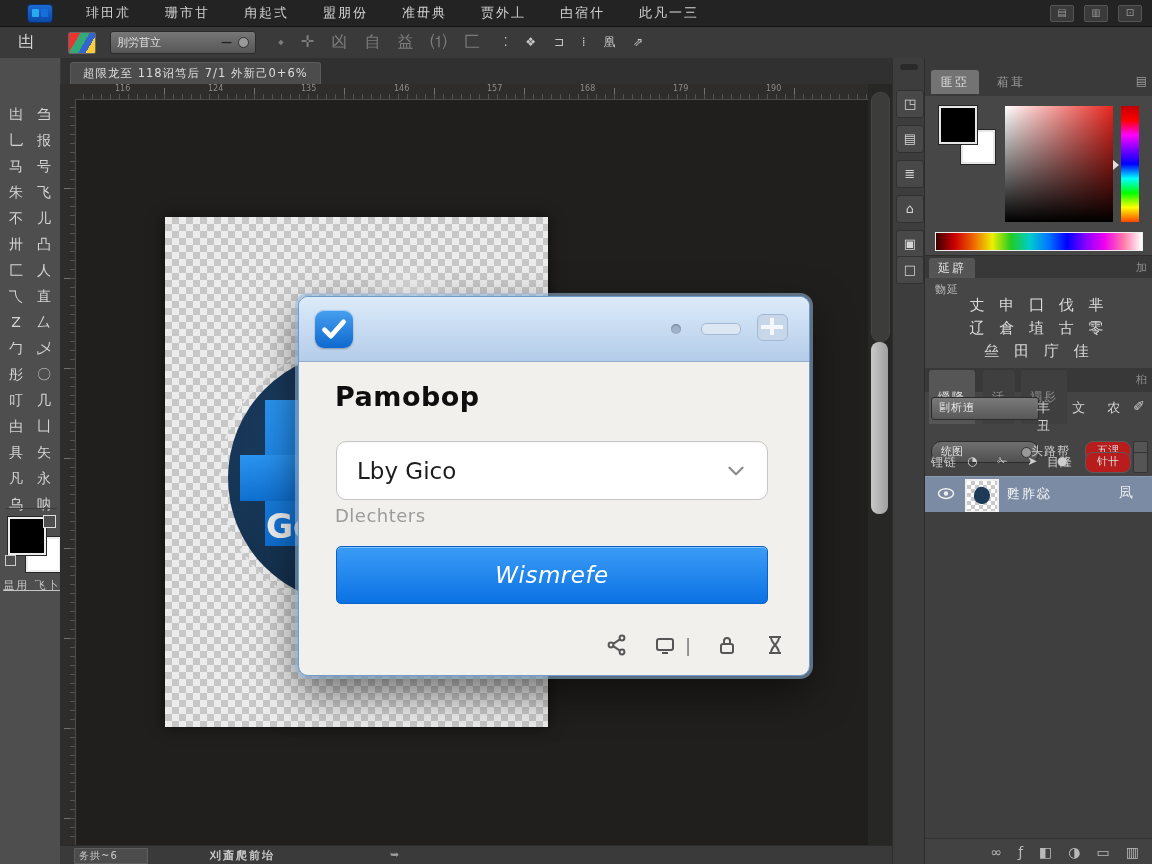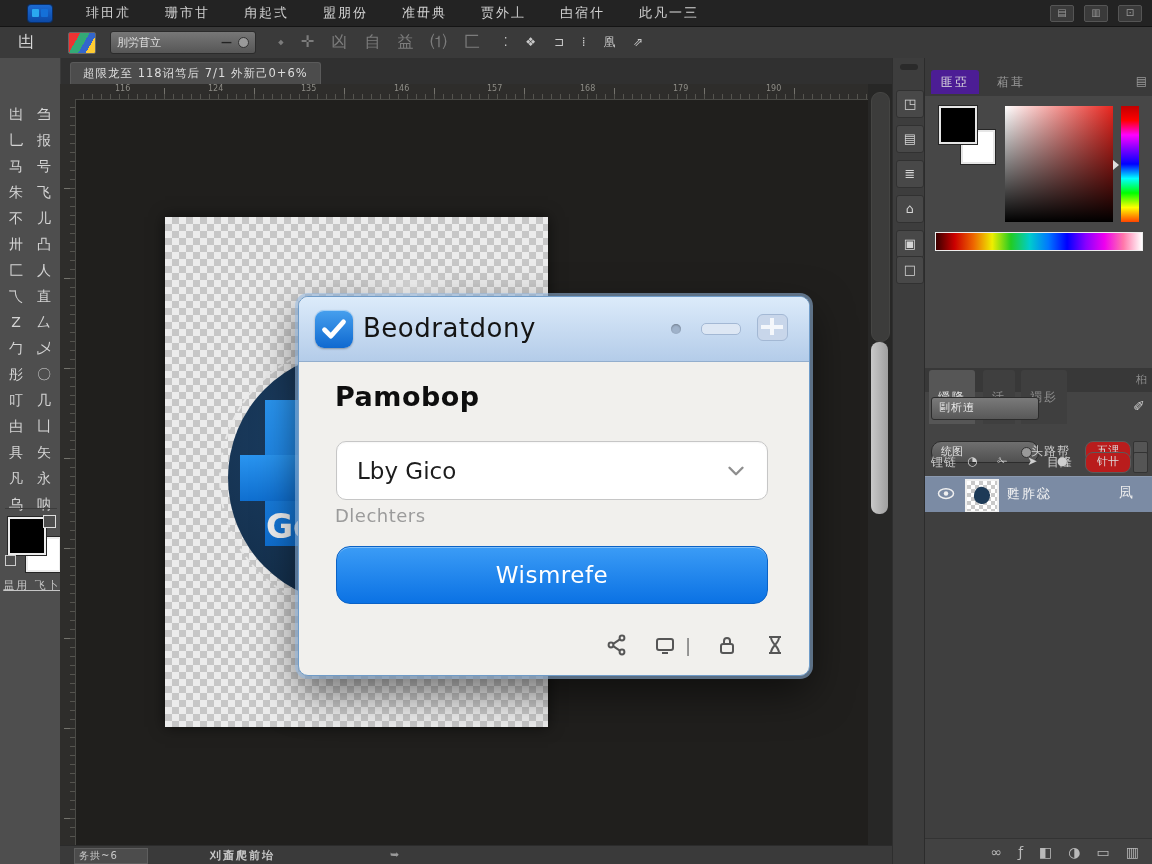--- a/index.html
+++ b/index.html
@@ -94,41 +94,41 @@
   .wmin{position:absolute;left:402px;top:26px;width:38px;height:10px;border-radius:5px;background:#dde7f4;border:1px solid #a3b8d4;}
   .wmax{position:absolute;left:458px;top:17px;width:29px;height:25px;border-radius:6px;background:#c8d6ea;border:1px solid #a3b8d4;}
   .wmax i{position:absolute;background:#f4f7fb;}
   .wmax .v{left:12px;top:3px;width:4px;height:17px;} .wmax .h{left:3px;top:10px;width:22px;height:4px;}
   .dheading{position:absolute;left:36px;top:84px;font-size:27px;font-weight:bold;color:#0e0e0e;letter-spacing:.5px;}
   .dselect{position:absolute;left:37px;top:144px;width:430px;height:57px;background:#fff;border:1.5px solid #c6c6c6;
            border-radius:10px;display:flex;align-items:center;box-shadow:inset 0 1px 2px rgba(0,0,0,.04);}
   .dselect .val{margin-left:20px;font-size:23px;color:#1c1c1c;}
   .dselect svg{position:absolute;right:18px;top:16px;}
   .dhelper{position:absolute;left:36px;top:208px;font-size:18px;color:#9b9b9b;letter-spacing:.5px;}
-  .dbutton{position:absolute;left:37px;top:249px;width:430px;height:56px;border-radius:14px;
+  .dbutton{position:absolute;left:37px;top:249px;width:430px;height:56px;border-radius:5px;
            background:linear-gradient(#3b9cf6,#0b72e4);border:1px solid #0a62c6;
            box-shadow:inset 0 1px 0 rgba(255,255,255,.35);display:flex;align-items:center;justify-content:center;
-           color:#fff;font-size:23px;letter-spacing:.5px;cursor:pointer;}
+           color:#fff;font-size:23px;letter-spacing:.5px;cursor:pointer;font-style:italic;}
   .dfooter{position:absolute;right:22px;top:336px;display:flex;align-items:center;gap:24px;color:#565656;}
   .dfooter .sep{font-size:18px;color:#7a7a7a;margin-left:-16px;}
 
   
   .vscroll{left:868px;top:84px;width:24px;height:761px;background:#272726;}
   .vtube{position:absolute;left:3px;top:8px;width:17px;height:248px;background:#3c3c3b;border-radius:9px;border:1px solid #454543;}
   .vthumb{position:absolute;left:3px;top:258px;width:17px;height:172px;border-radius:8px;
           background:linear-gradient(to right,#c9c9c9,#9f9f9f);}
   .pstrip{left:892px;top:58px;width:32px;height:806px;background:#3d3d3d;border-left:1px solid #2e2e2e;}
   .pshandle{position:absolute;left:7px;top:6px;width:18px;height:6px;border-radius:3px;background:#2a2a2a;}
   .psbtn{position:absolute;left:3px;width:26px;height:26px;background:#484848;border:1px solid #31313. ;
          border:1px solid #313131;border-radius:3px;color:#d5d5d5;font-size:13px;text-align:center;line-height:25px;cursor:pointer;}
 
   .rightcol{left:924px;top:58px;width:228px;height:806px;background:#474747;border-left:1px solid #2c2c2c;}
   .ptabs{position:absolute;left:0;top:0;width:100%;height:38px;background:#3a3a3a;}
   .ptab{position:absolute;top:12px;height:24px;line-height:24px;padding:0 10px;font-size:12px;color:#e0e0e0;
-        background:#4c1d95;border-radius:3px 3px 0 0;letter-spacing:2px;cursor:pointer;}
+        background:#737373;border-radius:3px 3px 0 0;letter-spacing:2px;cursor:pointer;}
   .ptab.off{background:transparent;color:#9a9a9a;}
   .ptabicon{position:absolute;right:6px;top:16px;color:#9a9a9a;font-size:12px;}
   .csw-f{position:absolute;left:14px;top:48px;width:34px;height:34px;background:#000;border:2px solid #e6e6e6;box-shadow:0 0 0 1px #262626;}
   .csw-b{position:absolute;left:36px;top:72px;width:30px;height:30px;background:#fff;border:2px solid #e6e6e6;box-shadow:0 0 0 1px #262626;}
   .gradsq{position:absolute;left:80px;top:48px;width:108px;height:116px;
           background:linear-gradient(to bottom,rgba(0,0,0,0),#000),linear-gradient(to right,#fff,#e8261f);}
   .huebar{position:absolute;left:196px;top:48px;width:18px;height:116px;
           background:linear-gradient(to bottom,#c00000,#f00,#f0f,#7a00ff,#00f,#0ff,#0f0,#ff0,#f40);}
   .huearrow{position:absolute;left:188px;top:102px;width:0;height:0;border-top:5px solid transparent;
             border-bottom:5px solid transparent;border-left:6px solid #ddd;}
@@ -295,21 +295,20 @@
       </div>
     </div>
 
     <div class="abs dialog">
       <div class="dtitle">
         <div class="dcheck">
           <svg width="38" height="38" viewBox="0 0 24 24">
             <polyline points="6,12.5 10,16.5 18,7.5" fill="none" stroke="#fff" stroke-width="3" stroke-linecap="round" stroke-linejoin="round"></polyline>
           </svg>
         </div>
-        <span class="dtitletext">Beodratdony</span>
         <span class="wdot"></span>
         <span class="wmin"></span>
         <span class="wmax">
             <i class="v"></i>
             <i class="h"></i>
           </span>
       </div>
       <div class="dheading">Pamobop</div>
       <div class="dselect">
         <span class="val">Lby Gico</span>
@@ -369,30 +368,41 @@
       <span class="ptab off" style="left:62px">葙茸</span>
       <span class="ptabicon">▤</span>
     </div>
     <span class="csw-b"></span>
     <span class="csw-f"></span>
     <div class="gradsq"></div>
     <div class="huebar"></div>
     <div class="huearrow"></div>
     <div class="spectrum"></div>
 
+    <div class="sect2">
+      <div class="shead">
+        <span class="stab">延辟</span>
+        <span class="sheadr">加</span>
+      </div>
+      <div class="snote">覅延</div>
+      <div class="srow" style="top:40px">丈 申 囗 伐 芈</div>
+      <div class="srow" style="top:63px">辽 倉 埴 古 零</div>
+      <div class="srow" style="top:86px">亝 田 庁 佳</div>
+    </div>
 
     <div class="layers">
       <div class="lhead">
         <span class="ltab" style="left:4px;background:#565656;color:#e6e6e6;">绶隆</span>
         <span class="ltab" style="left:58px;background:#3f3f3f;color:#8e8e8e;">活</span>
         <span class="ltab" style="left:96px;background:#3f3f3f;color:#8e8e8e;">禤髟</span>
         <span class="sheadr">桕</span>
       </div>
       <div class="lrow1">
         <span class="lsel">剾析迶</span>
+        <span class="licons">丰 文 农 丑</span>
         <span class="lbrush">✐</span>
       </div>
       <div class="lrow2">
         <span class="lfilter"><span>统图</span><i></i></span>
         <span class="llabel" style="left:106px;top:4px">头路帮</span>
         <span class="lval" style="left:160px;top:2px;width:44px">五浬</span>
         <span class="ltiny" style="top:2px"></span>
       </div>
       <div class="lrow3">
         <span class="llabel" style="left:6px;top:3px">锂链</span>

